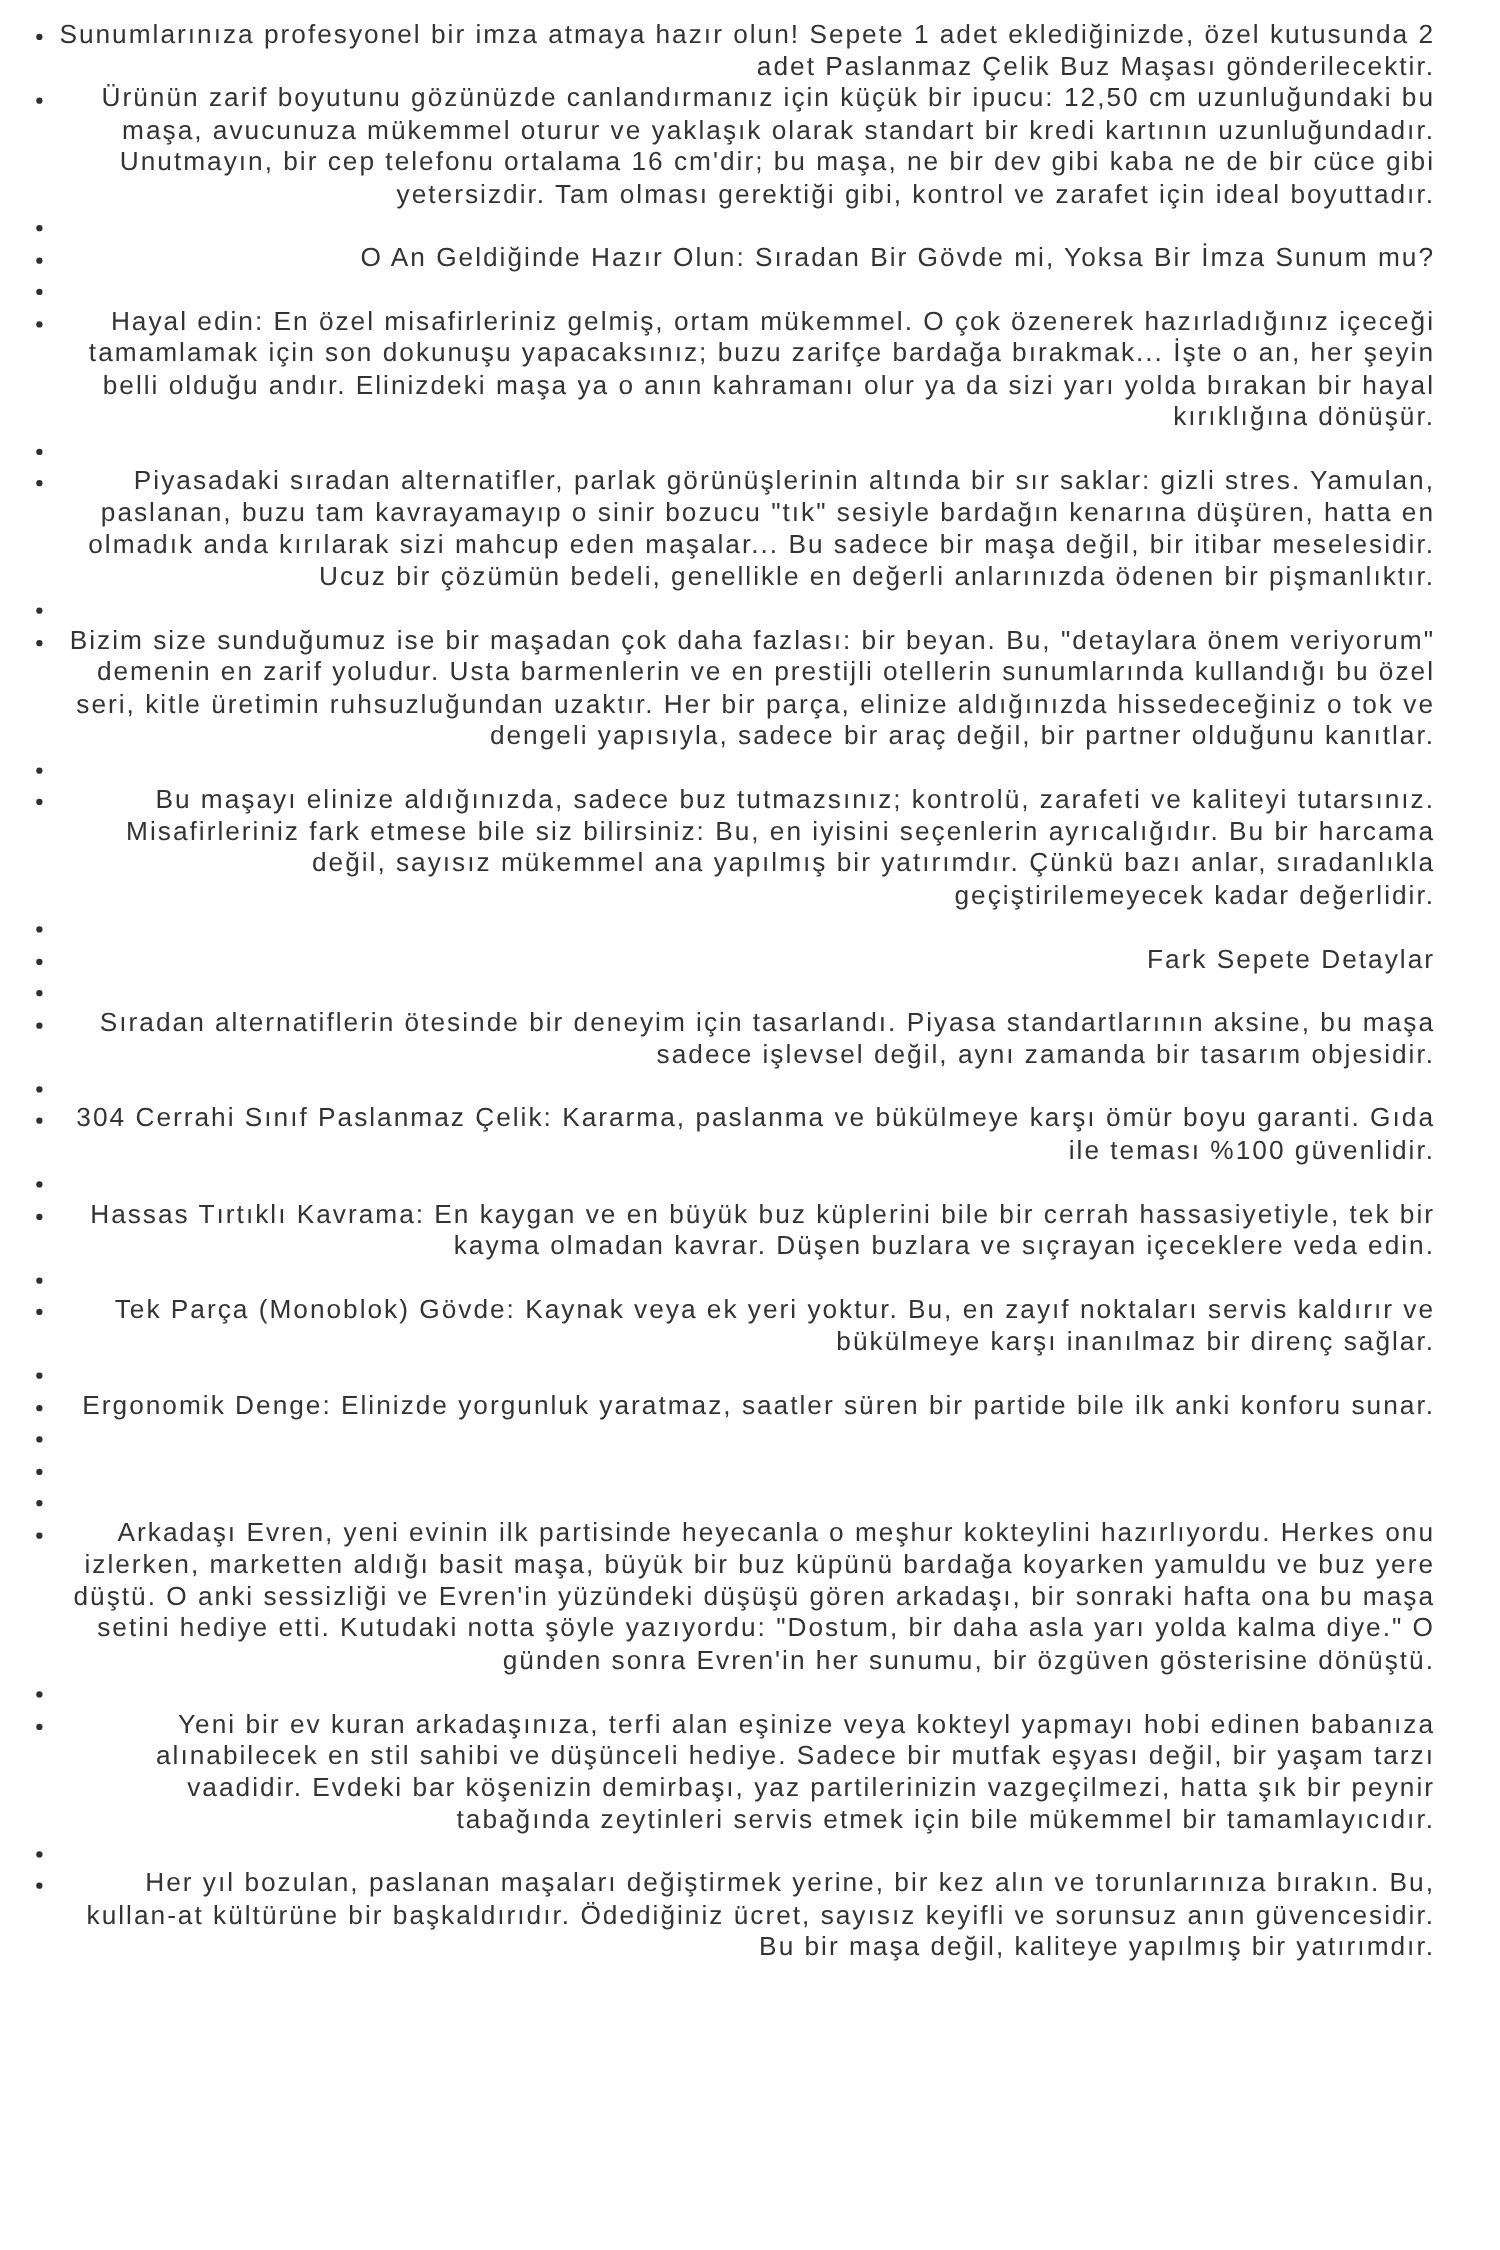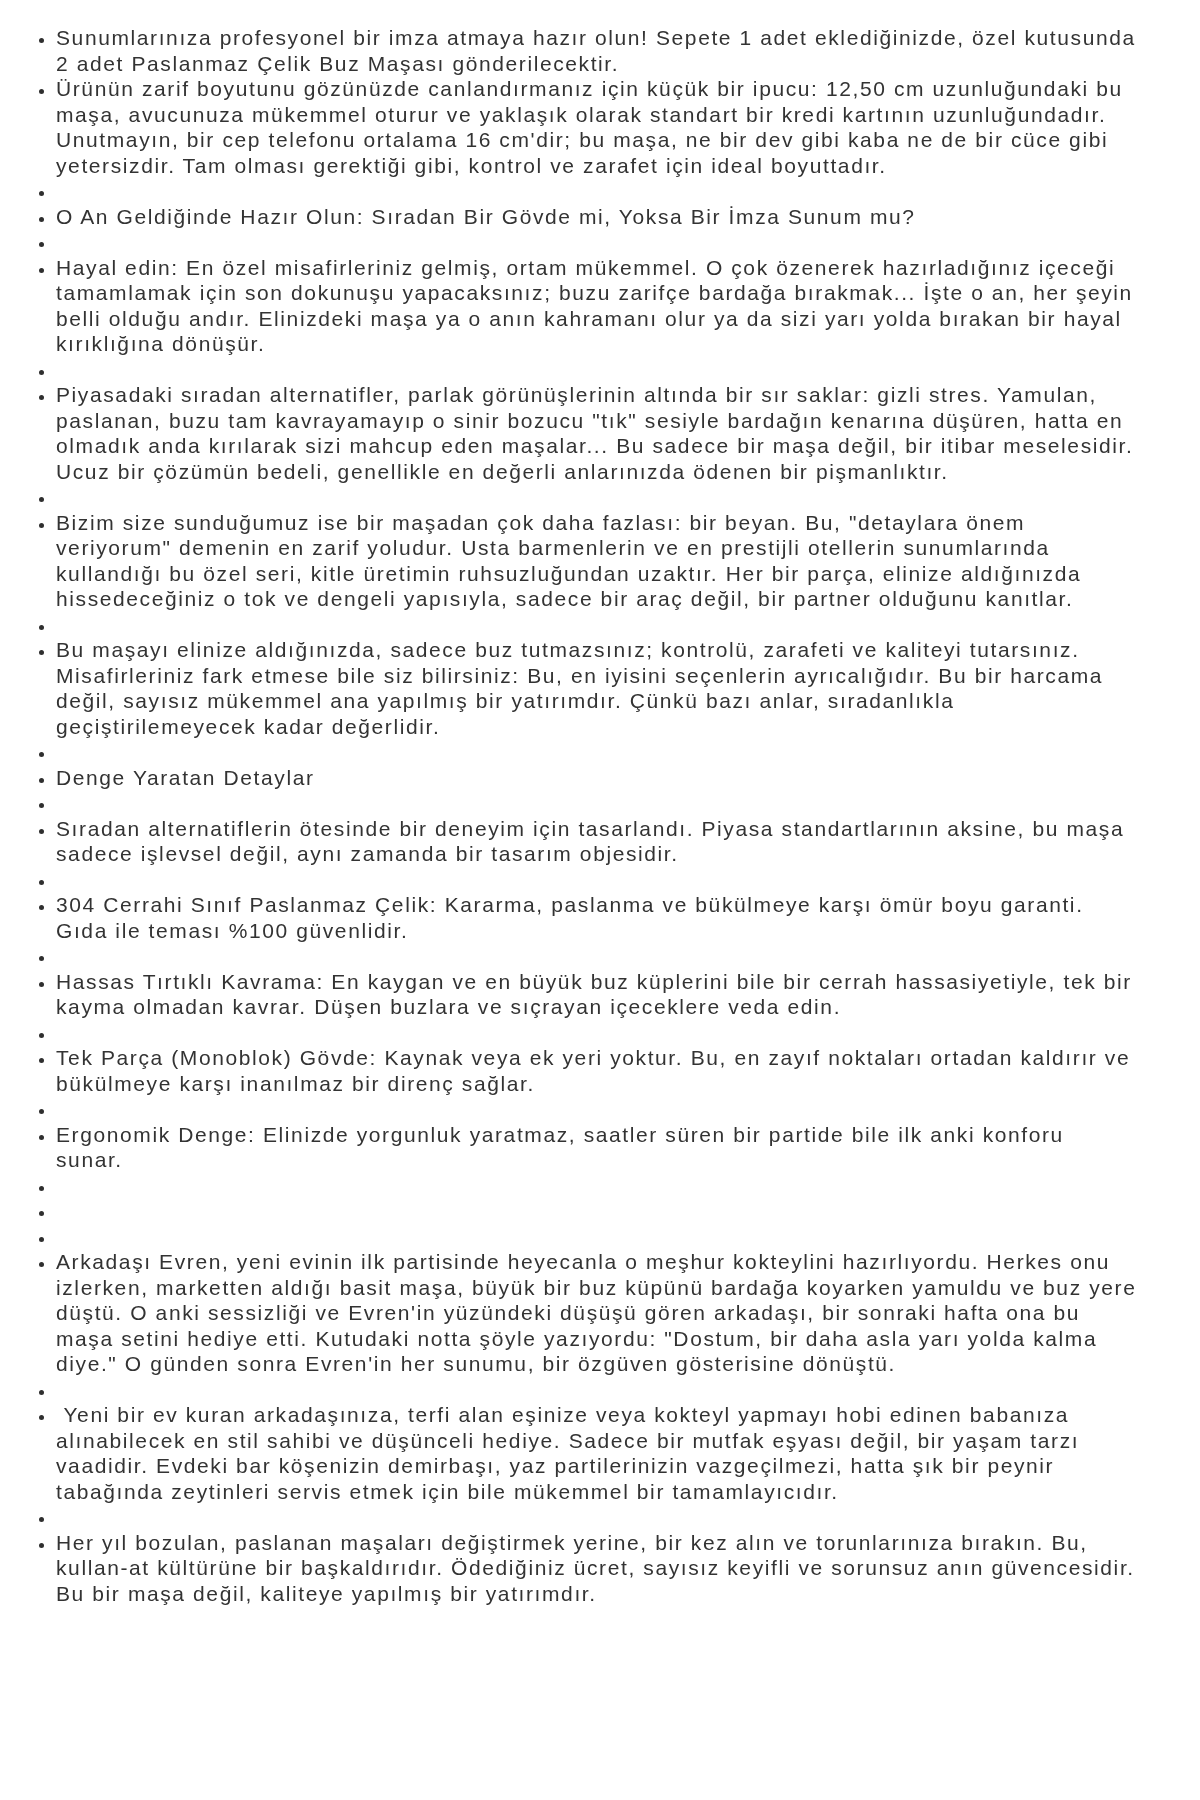--- a/index.html
+++ b/index.html
@@ -8,23 +8,24 @@
     background: #ffffff;
   }
   body {
     width: 1200px;
     height: 1800px;
     overflow: hidden;
     font-family: "Liberation Sans", "DejaVu Sans", sans-serif;
     color: #333333;
   }
   ul.desc-list {
-    margin: 18px;
+    margin: 8px;
     padding: 7px 44px 0 38px;
     list-style: disc outside;
+    text-align: right;
   }
   ul.desc-list li {
     font-size: 21px;
     line-height: 25.5px;
     letter-spacing: 1.6px;
     min-height: 25.5px;
     margin: 0;
     padding: 0;
   }
   ul.desc-list li::marker {
@@ -45,29 +46,29 @@
   <li><span>O An Geldiğinde Hazır Olun: Sıradan Bir Gövde mi, Yoksa Bir İmza Sunum mu?</span></li>
   <li><span></span></li>
   <li><span>Hayal edin: En özel misafirleriniz gelmiş, ortam mükemmel. O çok özenerek hazırladığınız içeceği tamamlamak için son dokunuşu yapacaksınız; buzu zarifçe bardağa bırakmak... İşte o an, her şeyin belli olduğu andır. Elinizdeki maşa ya o anın kahramanı olur ya da sizi yarı yolda bırakan bir hayal kırıklığına dönüşür.</span></li>
   <li><span></span></li>
   <li><span>Piyasadaki sıradan alternatifler, parlak görünüşlerinin altında bir sır saklar: gizli stres. Yamulan, paslanan, buzu tam kavrayamayıp o sinir bozucu "tık" sesiyle bardağın kenarına düşüren, hatta en olmadık anda kırılarak sizi mahcup eden maşalar... Bu sadece bir maşa değil, bir itibar meselesidir. Ucuz bir çözümün bedeli, genellikle en değerli anlarınızda ödenen bir pişmanlıktır.</span></li>
   <li><span></span></li>
   <li><span>Bizim size sunduğumuz ise bir maşadan çok daha fazlası: bir beyan. Bu, "detaylara önem veriyorum" demenin en zarif yoludur. Usta barmenlerin ve en prestijli otellerin sunumlarında kullandığı bu özel seri, kitle üretimin ruhsuzluğundan uzaktır. Her bir parça, elinize aldığınızda hissedeceğiniz o tok ve dengeli yapısıyla, sadece bir araç değil, bir partner olduğunu kanıtlar.</span></li>
   <li><span></span></li>
   <li><span>Bu maşayı elinize aldığınızda, sadece buz tutmazsınız; kontrolü, zarafeti ve kaliteyi tutarsınız. Misafirleriniz fark etmese bile siz bilirsiniz: Bu, en iyisini seçenlerin ayrıcalığıdır. Bu bir harcama değil, sayısız mükemmel ana yapılmış bir yatırımdır. Çünkü bazı anlar, sıradanlıkla geçiştirilemeyecek kadar değerlidir.</span></li>
   <li><span></span></li>
-  <li><span>Denge Yaratan Detaylar</span></li>
+  <li><span>Fark Sepete Detaylar</span></li>
   <li><span></span></li>
   <li><span>Sıradan alternatiflerin ötesinde bir deneyim için tasarlandı. Piyasa standartlarının aksine, bu maşa sadece işlevsel değil, aynı zamanda bir tasarım objesidir.</span></li>
   <li><span></span></li>
   <li><span>304 Cerrahi Sınıf Paslanmaz Çelik: Kararma, paslanma ve bükülmeye karşı ömür boyu garanti. Gıda ile teması %100 güvenlidir.</span></li>
   <li><span></span></li>
   <li><span>Hassas Tırtıklı Kavrama: En kaygan ve en büyük buz küplerini bile bir cerrah hassasiyetiyle, tek bir kayma olmadan kavrar. Düşen buzlara ve sıçrayan içeceklere veda edin.</span></li>
   <li><span></span></li>
-  <li><span>Tek Parça (Monoblok) Gövde: Kaynak veya ek yeri yoktur. Bu, en zayıf noktaları ortadan kaldırır ve bükülmeye karşı inanılmaz bir direnç sağlar.</span></li>
+  <li><span>Tek Parça (Monoblok) Gövde: Kaynak veya ek yeri yoktur. Bu, en zayıf noktaları servis kaldırır ve bükülmeye karşı inanılmaz bir direnç sağlar.</span></li>
   <li><span></span></li>
   <li><span>Ergonomik Denge: Elinizde yorgunluk yaratmaz, saatler süren bir partide bile ilk anki konforu sunar.</span></li>
   <li><span></span></li>
   <li><span></span></li>
   <li><span></span></li>
   <li><span>Arkadaşı Evren, yeni evinin ilk partisinde heyecanla o meşhur kokteylini hazırlıyordu. Herkes onu izlerken, marketten aldığı basit maşa, büyük bir buz küpünü bardağa koyarken yamuldu ve buz yere düştü. O anki sessizliği ve Evren'in yüzündeki düşüşü gören arkadaşı, bir sonraki hafta ona bu maşa setini hediye etti. Kutudaki notta şöyle yazıyordu: "Dostum, bir daha asla yarı yolda kalma diye." O günden sonra Evren'in her sunumu, bir özgüven gösterisine dönüştü.</span></li>
   <li><span></span></li>
   <li><span> Yeni bir ev kuran arkadaşınıza, terfi alan eşinize veya kokteyl yapmayı hobi edinen babanıza alınabilecek en stil sahibi ve düşünceli hediye. Sadece bir mutfak eşyası değil, bir yaşam tarzı vaadidir. Evdeki bar köşenizin demirbaşı, yaz partilerinizin vazgeçilmezi, hatta şık bir peynir tabağında zeytinleri servis etmek için bile mükemmel bir tamamlayıcıdır.</span></li>
   <li><span></span></li>
   <li><span>Her yıl bozulan, paslanan maşaları değiştirmek yerine, bir kez alın ve torunlarınıza bırakın. Bu, kullan-at kültürüne bir başkaldırıdır. Ödediğiniz ücret, sayısız keyifli ve sorunsuz anın güvencesidir. Bu bir maşa değil, kaliteye yapılmış bir yatırımdır.</span></li>

